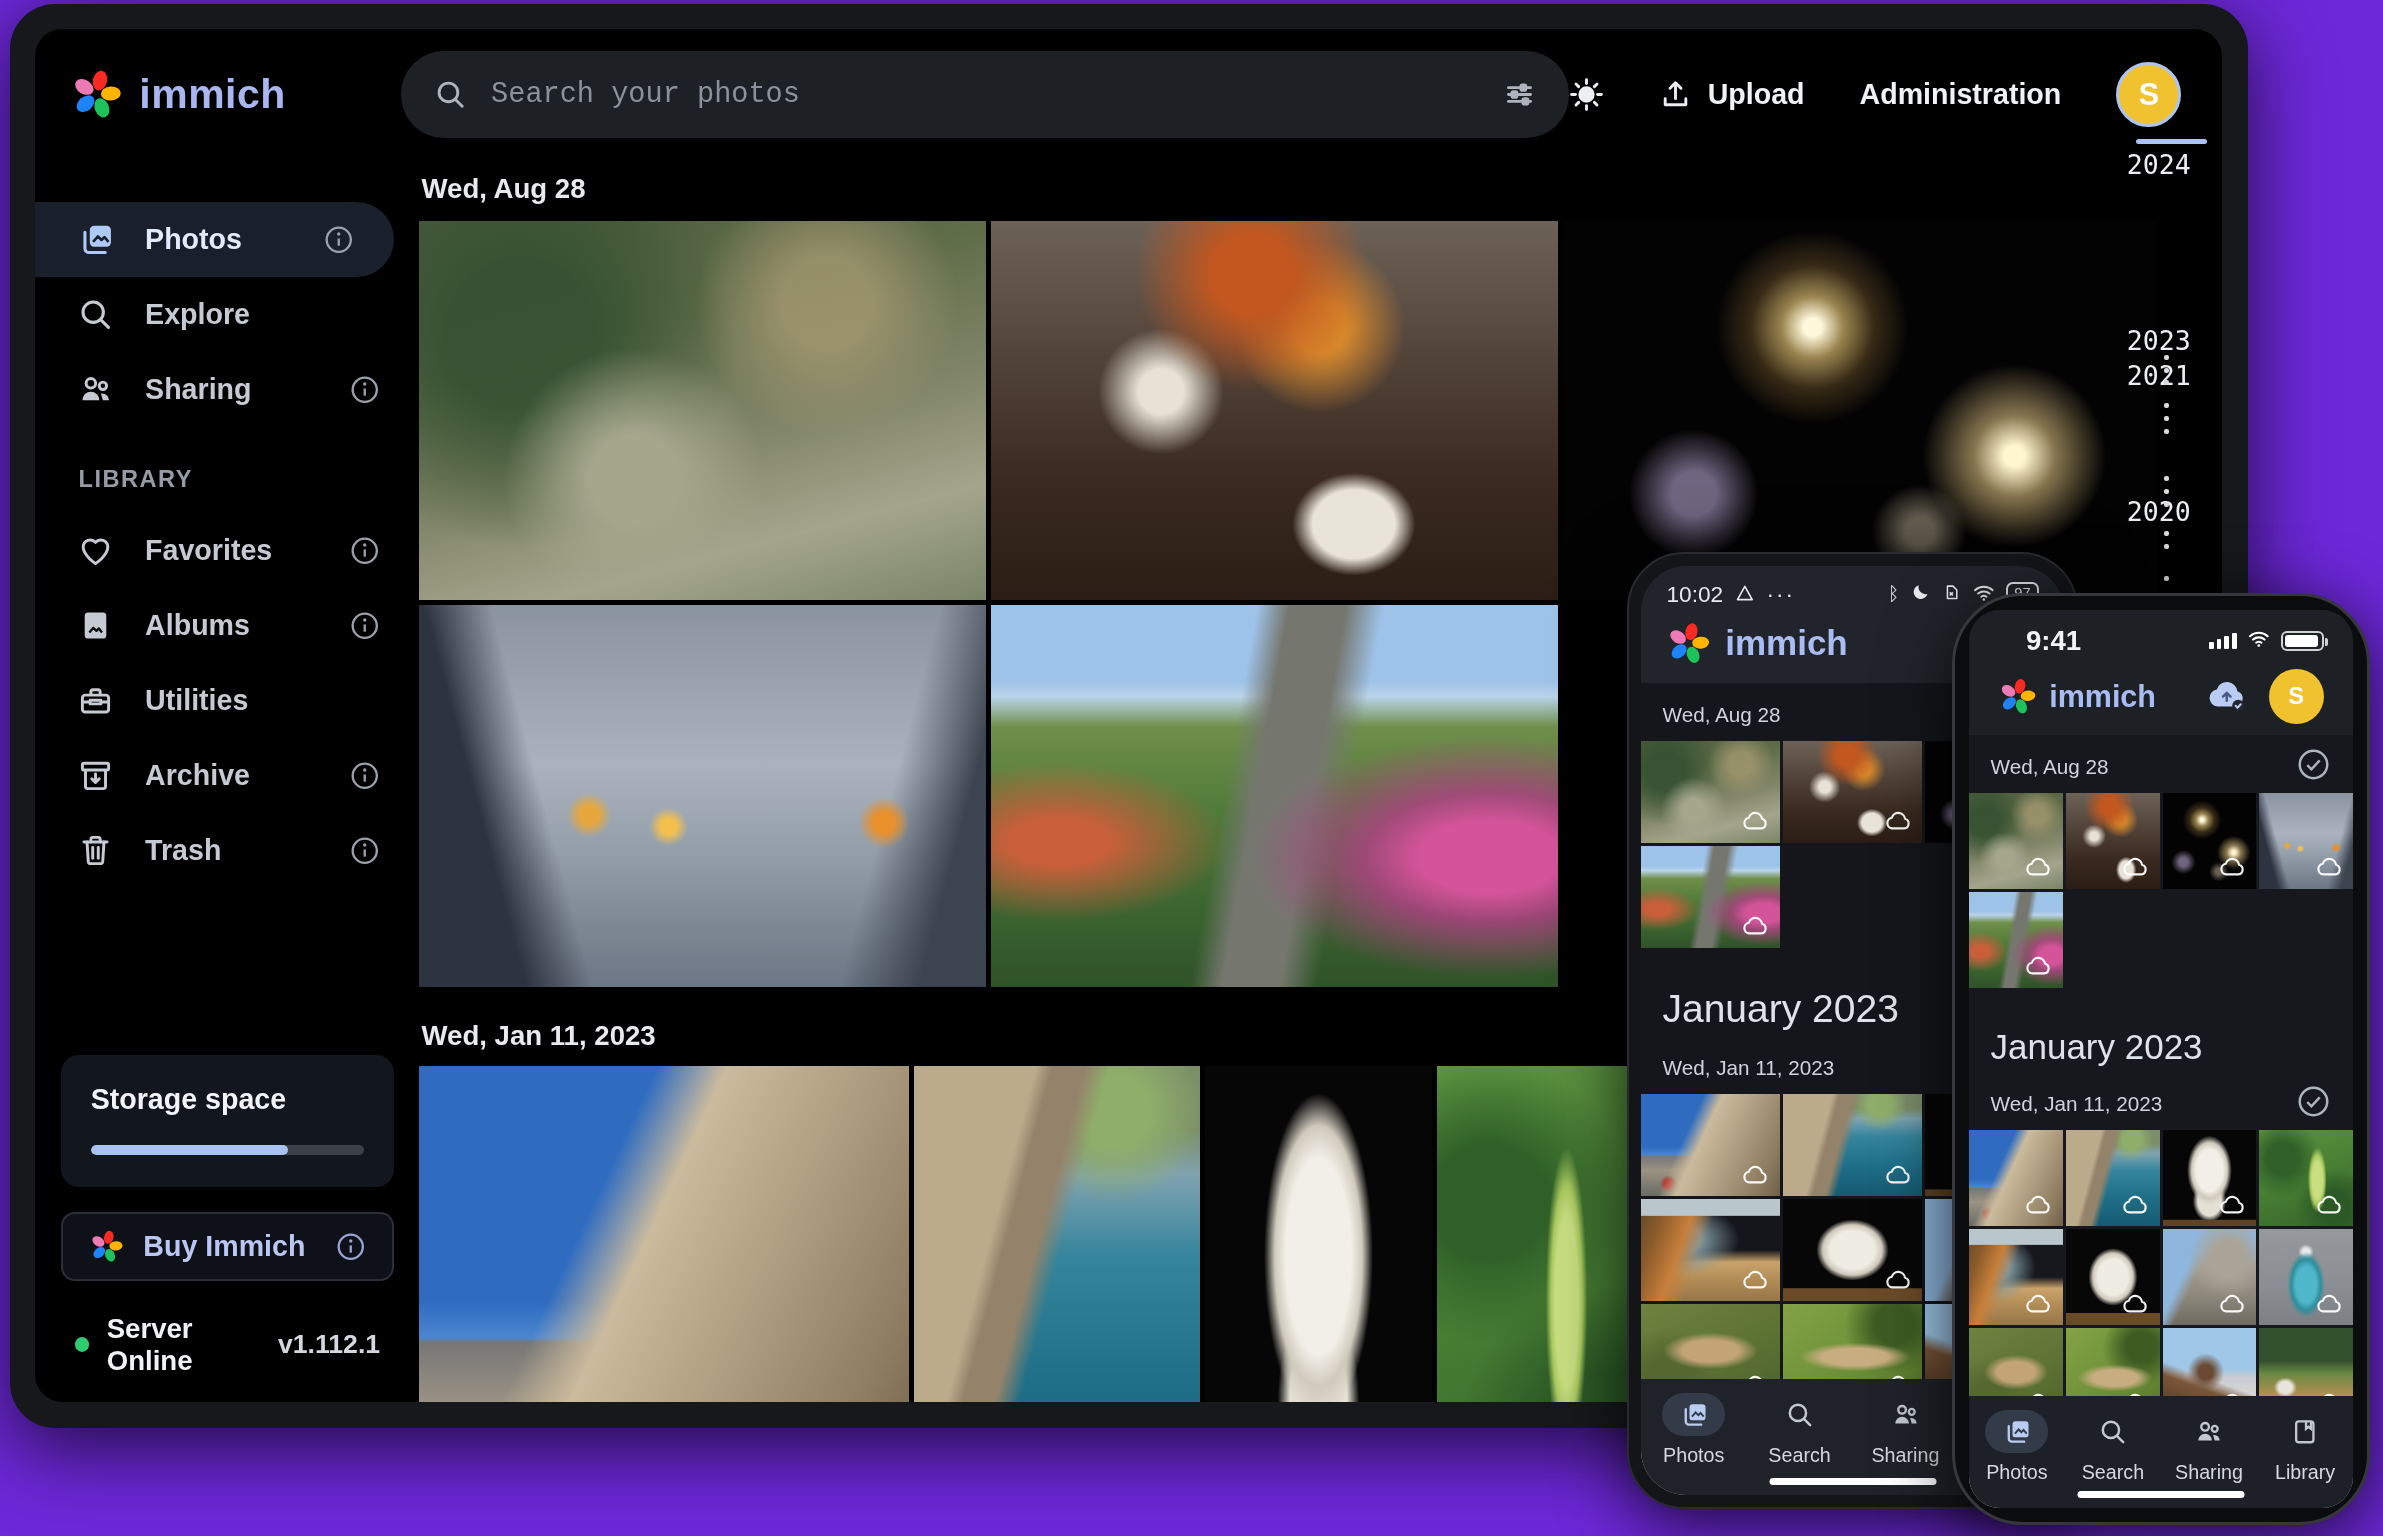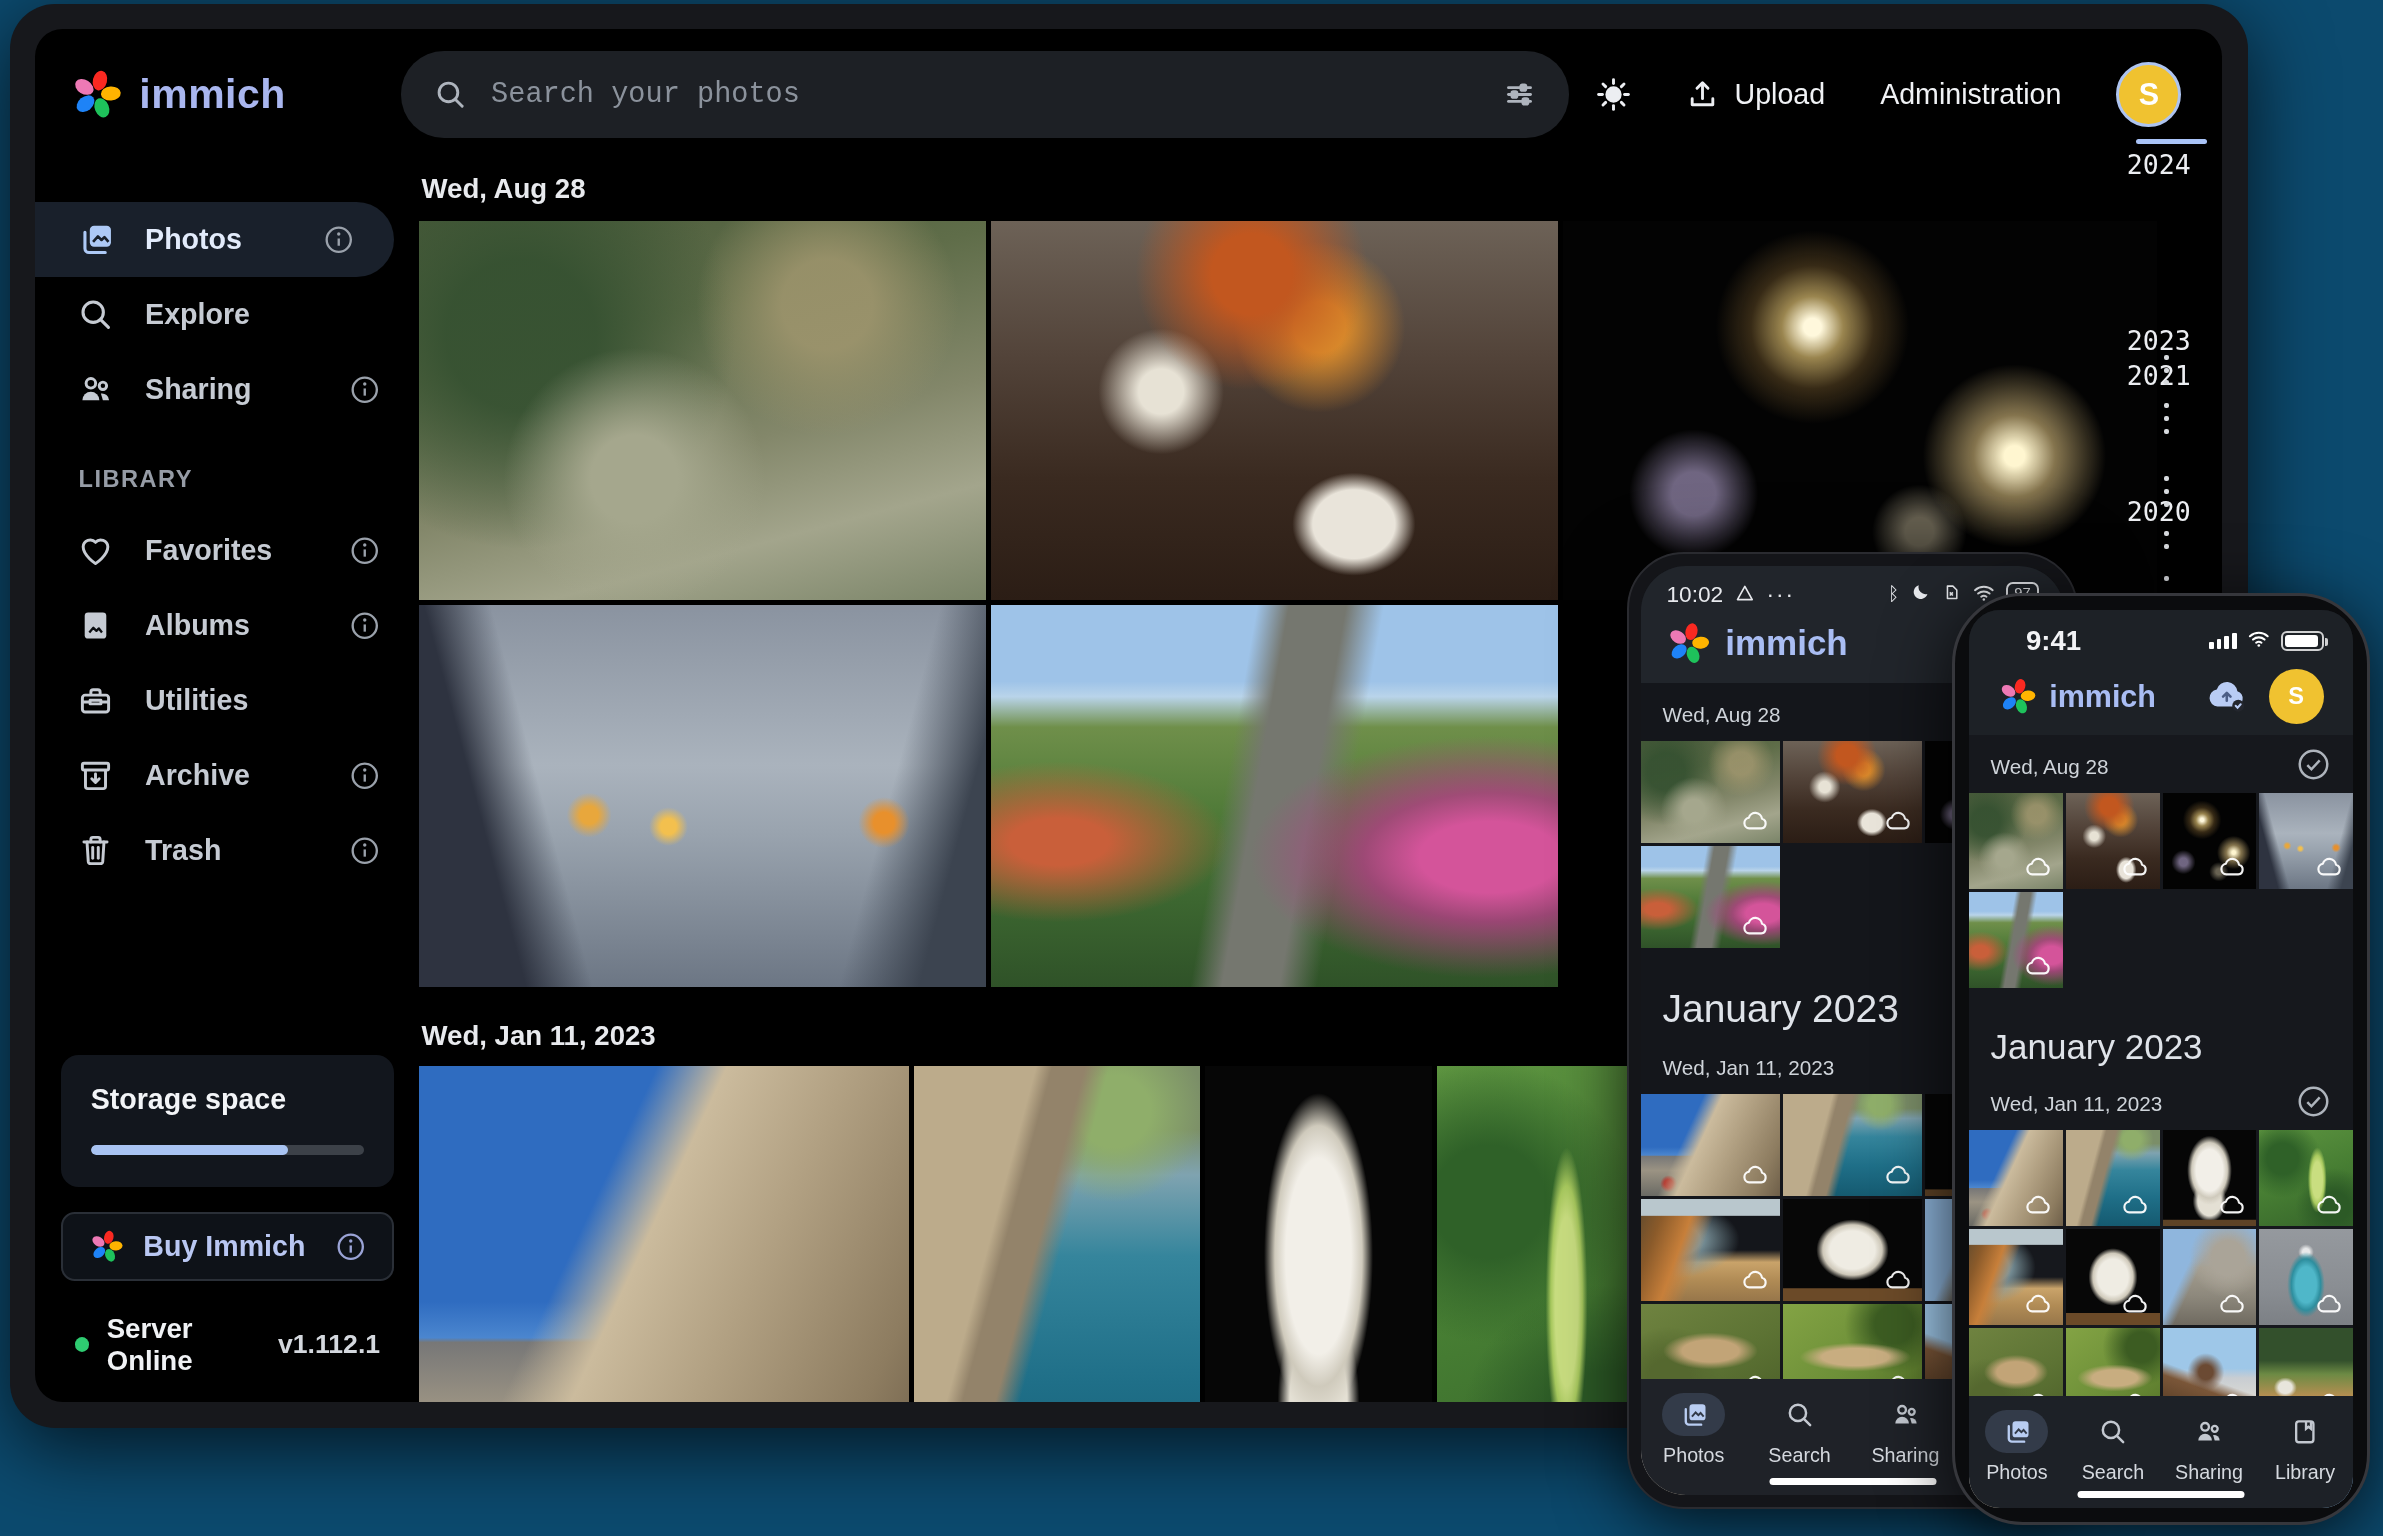--- a/index.html
+++ b/index.html
@@ -1,38 +1,38 @@
 <!DOCTYPE html>
 <html><head>
 <meta charset="utf-8">
 <style>
   * { margin:0; padding:0; box-sizing:border-box; }
   html,body { background:#050507; }
   body { font-family:"Liberation Sans", sans-serif; color:#e8eaee; }
-  .canvas { position:relative; width:2384px; height:1537px; overflow:hidden; background:#0c4a6e; }
+  .canvas { position:relative; width:2384px; height:1537px; overflow:hidden; background:#6d28d9; }
 
   
   .desktop { position:absolute; left:9.9px; top:3.9px; width:2238px; height:1424px;
     background:#17181c; border-radius:45px; padding:25.6px; box-shadow:0 19.7px 79px rgba(0,0,0,.7); }
   .screen { position:relative; width:100%; height:100%; background:#000; border-radius:27.6px; overflow:hidden; }
 
   
   .topbar { position:relative; height:130px; display:flex; align-items:center; }
   .logo-area { display:flex; align-items:center; gap:15.8px; padding-left:35px; }
   .logo-flower { width:53px; height:53px; }
   .logo-text { font-size:41px; font-weight:700; color:#a9b6ef; letter-spacing:0.5px; }
   .searchbar { position:absolute; left:366px; top:21.7px; width:1168px; height:87px;
     background:#1d2025; border-radius:43px; display:flex; align-items:center; padding:0 33px; gap:23.6px; }
   .searchbar input { flex:1; background:transparent; border:none; outline:none; color:#cfd4db;
     font-size:28.6px; font-family:Liberation Mono, monospace; }
   .searchbar input::placeholder { color:#8b929c; }
   .icon { display:inline-flex; align-items:center; justify-content:center; }
   .icon svg { display:block; }
   .top-actions { position:absolute; right:41px; top:0; height:130px; display:flex; align-items:center; gap:55px; }
-  .top-label { font-size:28.6px; font-weight:400; color:#f0f2f5; }
+  .top-label { font-size:28.6px; font-weight:700; color:#f0f2f5; }
   .upload-btn { display:flex; align-items:center; gap:15.8px; }
   .avatar { width:65px; height:65px; border-radius:50%; background:#f0c230; border:3px solid #aec4f0;
     display:flex; align-items:center; justify-content:center; font-size:30.5px; font-weight:700; color:#fff; }
 
   
   .content { position:absolute; top:130px; left:0; right:0; bottom:0; display:flex; }
 
   
   .sidebar { width:384px; flex:0 0 384px; display:flex; flex-direction:column; padding-top:43px; }
   .side-item { position:relative; height:75px; display:flex; align-items:center; gap:29.6px; padding-left:41px; }

